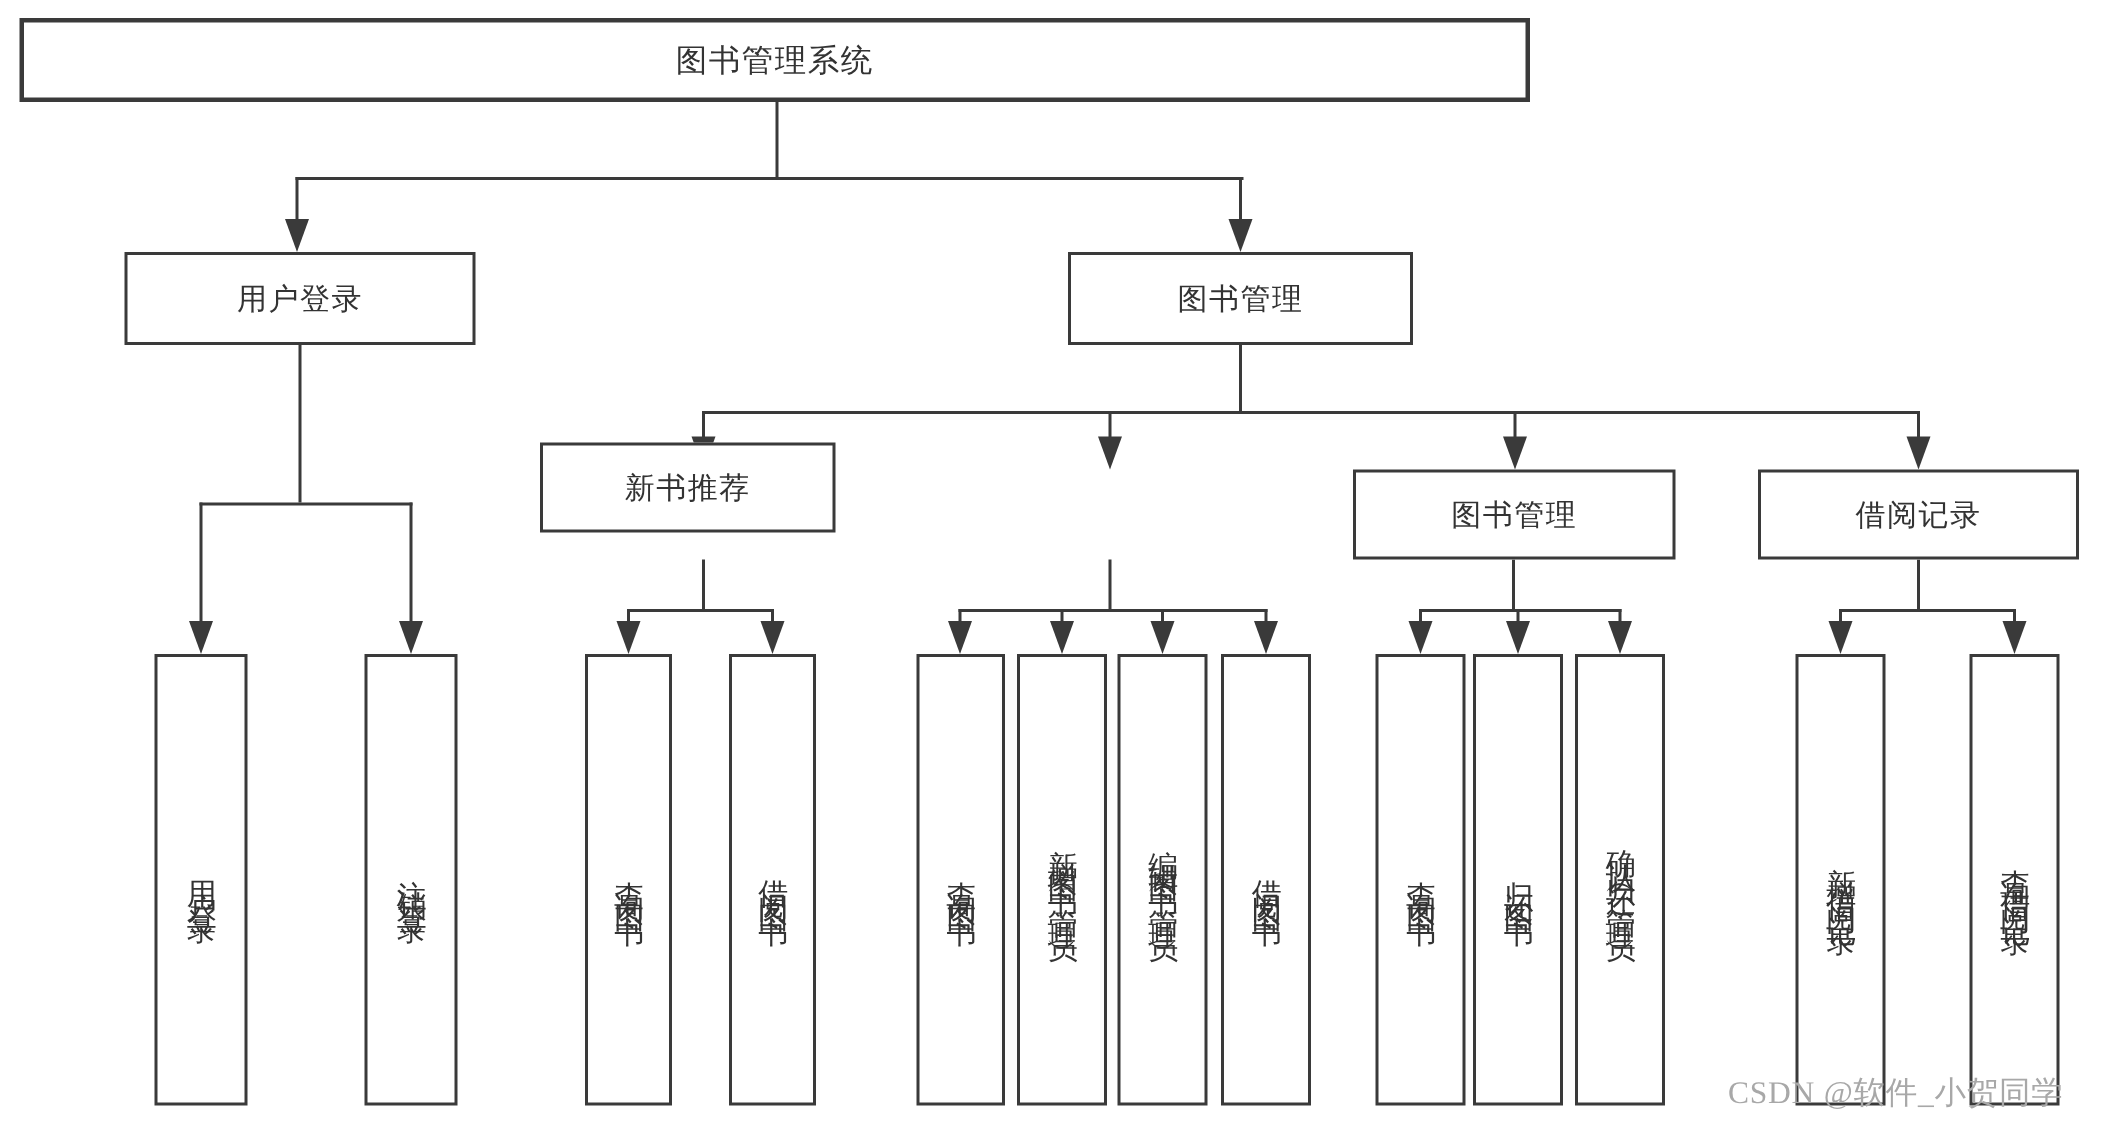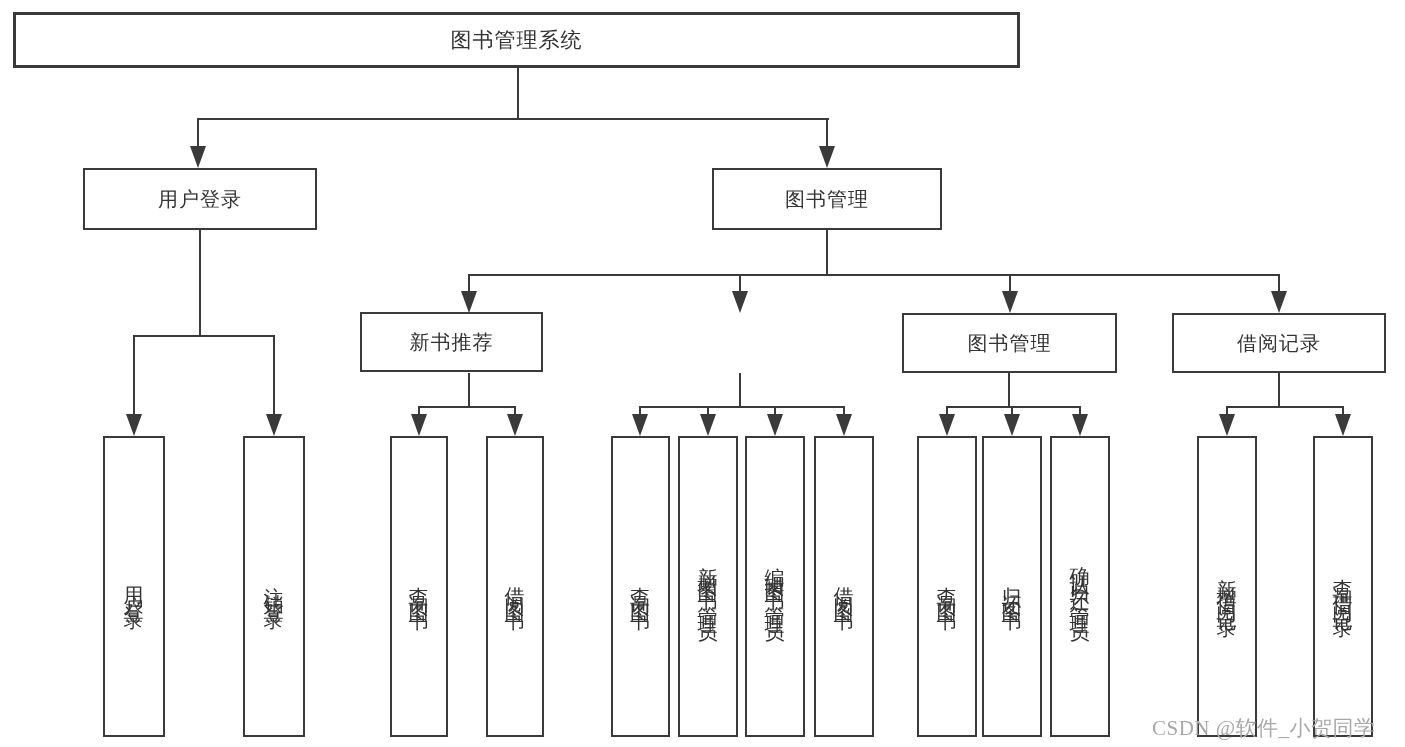--- a/index.html
+++ b/index.html
@@ -110,21 +110,21 @@
     <span>图书管理系统</span>
   </div>
 
   <div class="hnode" style="left:83px;top:168px;width:234px;height:62px">
     <span>用户登录</span>
   </div>
   <div class="hnode" style="left:712px;top:168px;width:230px;height:62px">
     <span>图书管理</span>
   </div>
 
-  <div class="hnode" style="left:360px;top:312px;width:183px;height:60px">
+  <div class="hnode" style="left:360px;top:295px;width:197px;height:60px">
     <span>新书推荐</span>
   </div>
   <div class="hnode" style="left:902px;top:313px;width:215px;height:60px">
     <span>图书管理</span>
   </div>
   <div class="hnode" style="left:1172px;top:313px;width:214px;height:60px">
     <span>借阅记录</span>
   </div>
 
   <div class="vnode" style="left:103px;width:62px">

